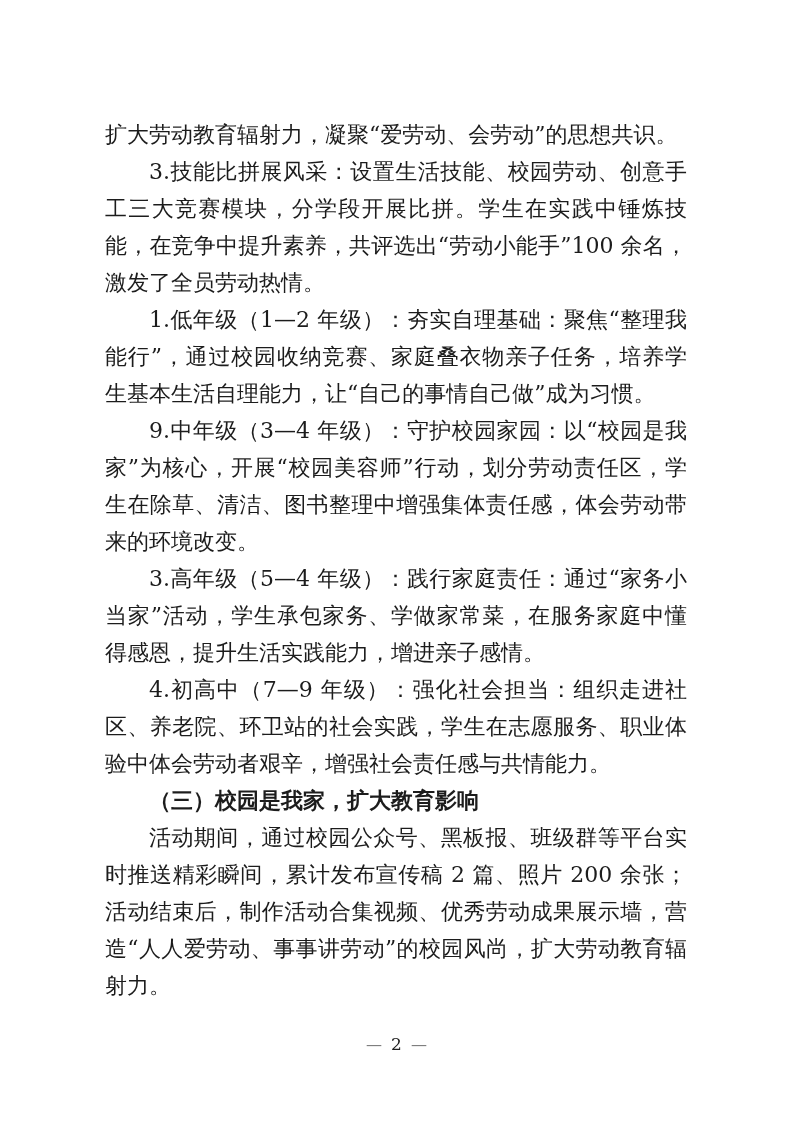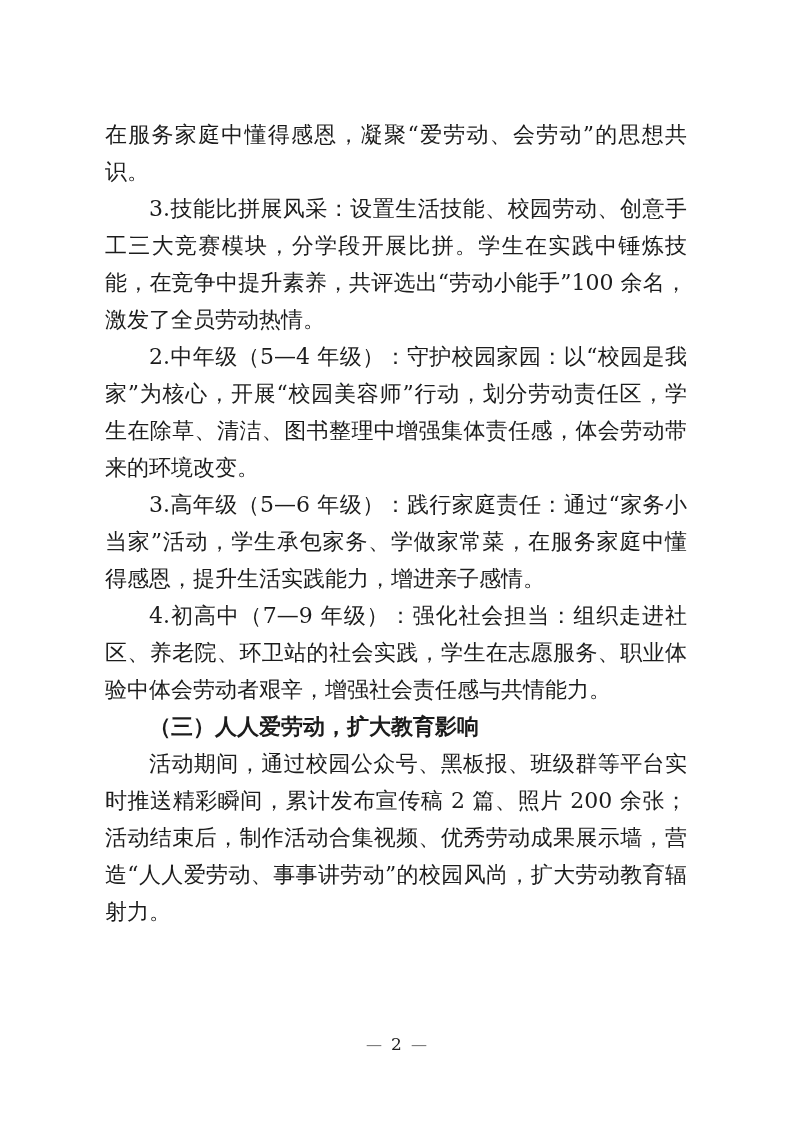--- a/index.html
+++ b/index.html
@@ -56,26 +56,27 @@
     margin: 0 9px;
     color: #222222;
   }
 </style>
 </head>
 <body>
 
 <div class="page">
 
   <div class="content">
-    <p>在服务家庭中懂得感恩，凝聚“爱劳动、会劳动”的思想共识。</p>
+    <p>扩大劳动教育辐射力，凝聚“爱劳动、会劳动”的思想共识。</p>
     <p class="para-indent">3.技能比拼展风采：设置生活技能、校园劳动、创意手工三大竞赛模块，分学段开展比拼。学生在实践中锤炼技能，在竞争中提升素养，共评选出“劳动小能手”100 余名，激发了全员劳动热情。</p>
-    <p class="para-indent">2.中年级（5—4 年级）：守护校园家园：以“校园是我家”为核心，开展“校园美容师”行动，划分劳动责任区，学生在除草、清洁、图书整理中增强集体责任感，体会劳动带来的环境改变。</p>
-    <p class="para-indent">3.高年级（5—6 年级）：践行家庭责任：通过“家务小当家”活动，学生承包家务、学做家常菜，在服务家庭中懂得感恩，提升生活实践能力，增进亲子感情。</p>
+    <p class="para-indent">1.低年级（1—2 年级）：夯实自理基础：聚焦“整理我能行”，通过校园收纳竞赛、家庭叠衣物亲子任务，培养学生基本生活自理能力，让“自己的事情自己做”成为习惯。</p>
+    <p class="para-indent">9.中年级（3—4 年级）：守护校园家园：以“校园是我家”为核心，开展“校园美容师”行动，划分劳动责任区，学生在除草、清洁、图书整理中增强集体责任感，体会劳动带来的环境改变。</p>
+    <p class="para-indent">3.高年级（5—4 年级）：践行家庭责任：通过“家务小当家”活动，学生承包家务、学做家常菜，在服务家庭中懂得感恩，提升生活实践能力，增进亲子感情。</p>
     <p class="para-indent">4.初高中（7—9 年级）：强化社会担当：组织走进社区、养老院、环卫站的社会实践，学生在志愿服务、职业体验中体会劳动者艰辛，增强社会责任感与共情能力。</p>
-    <p class="section-heading">（三）人人爱劳动，扩大教育影响</p>
+    <p class="section-heading">（三）校园是我家，扩大教育影响</p>
     <p class="para-indent">活动期间，通过校园公众号、黑板报、班级群等平台实时推送精彩瞬间，累计发布宣传稿 2 篇、照片 200 余张；活动结束后，制作活动合集视频、优秀劳动成果展示墙，营造“人人爱劳动、事事讲劳动”的校园风尚，扩大劳动教育辐射力。</p>
   </div>
 
   <div class="footer">
     <span class="dash">—</span><span class="pagenum">2</span><span class="dash">—</span>
   </div>
 
 </div>
 
 </body></html>

